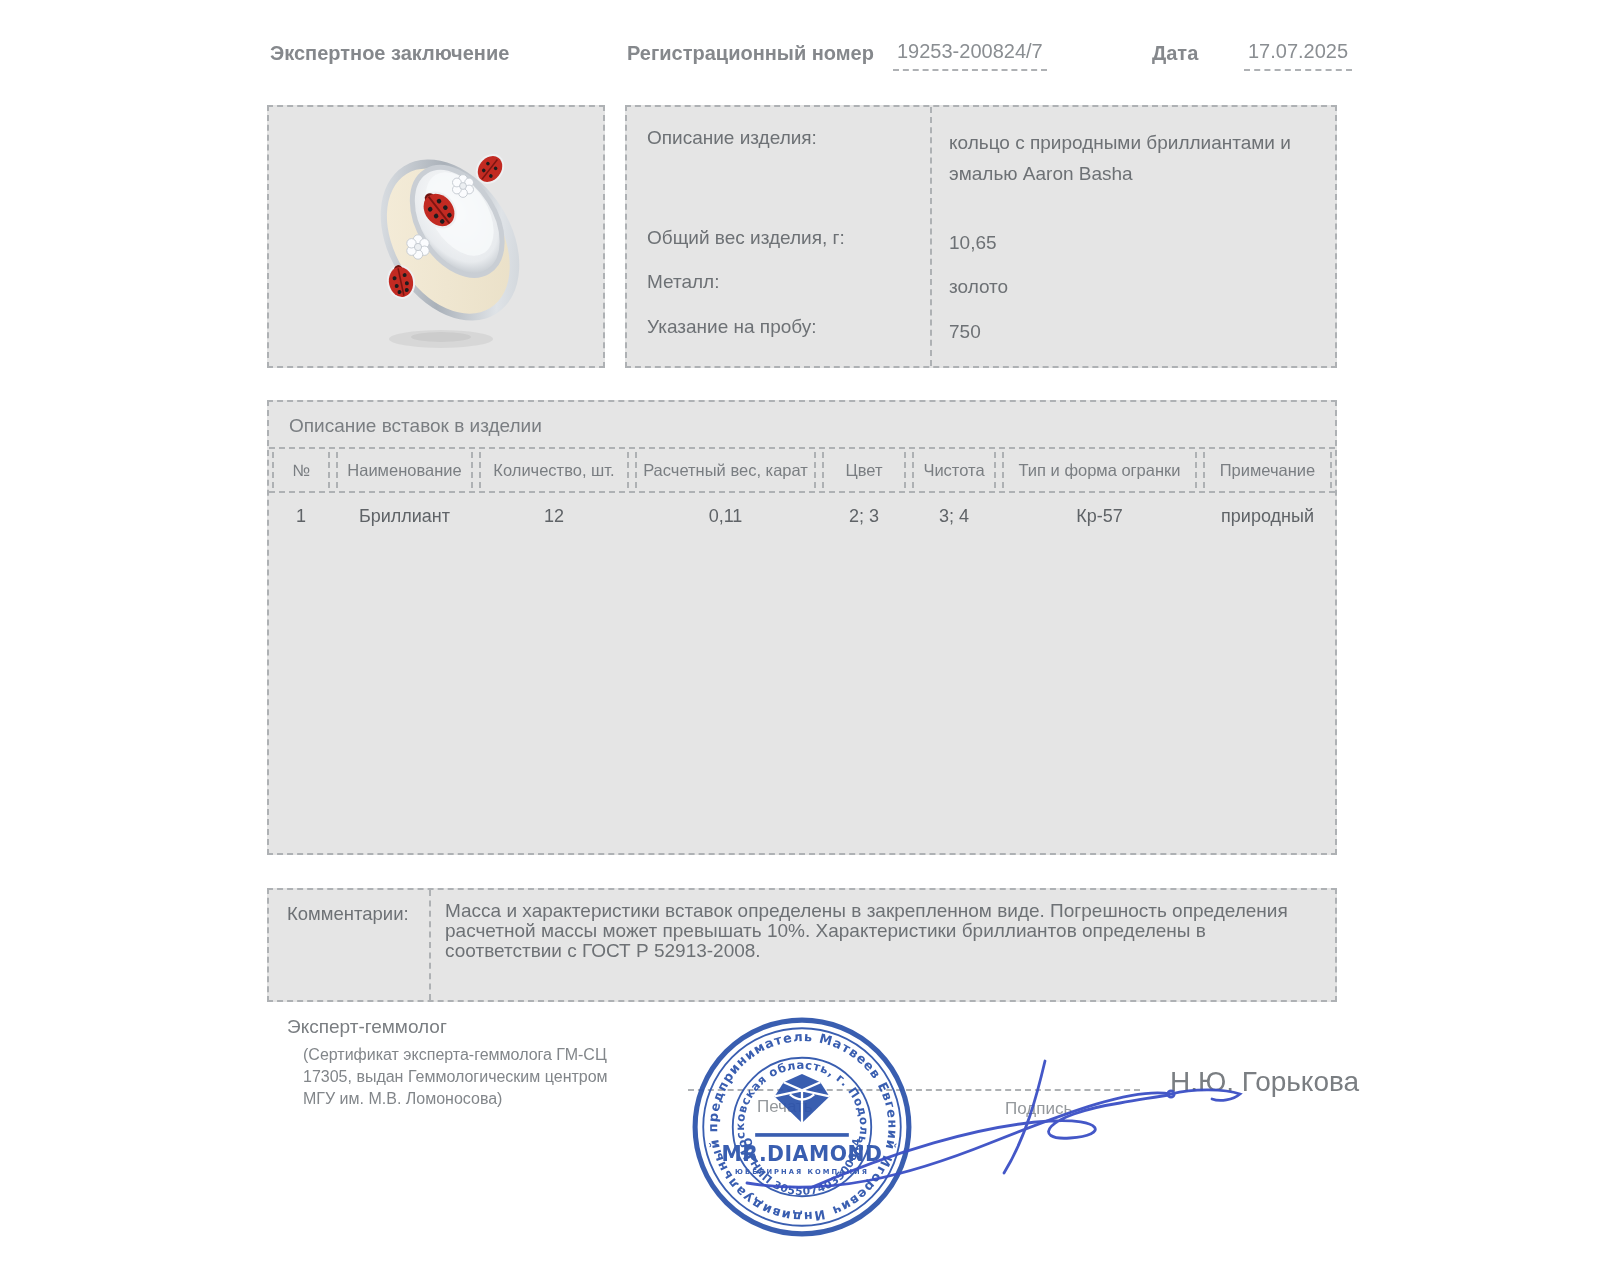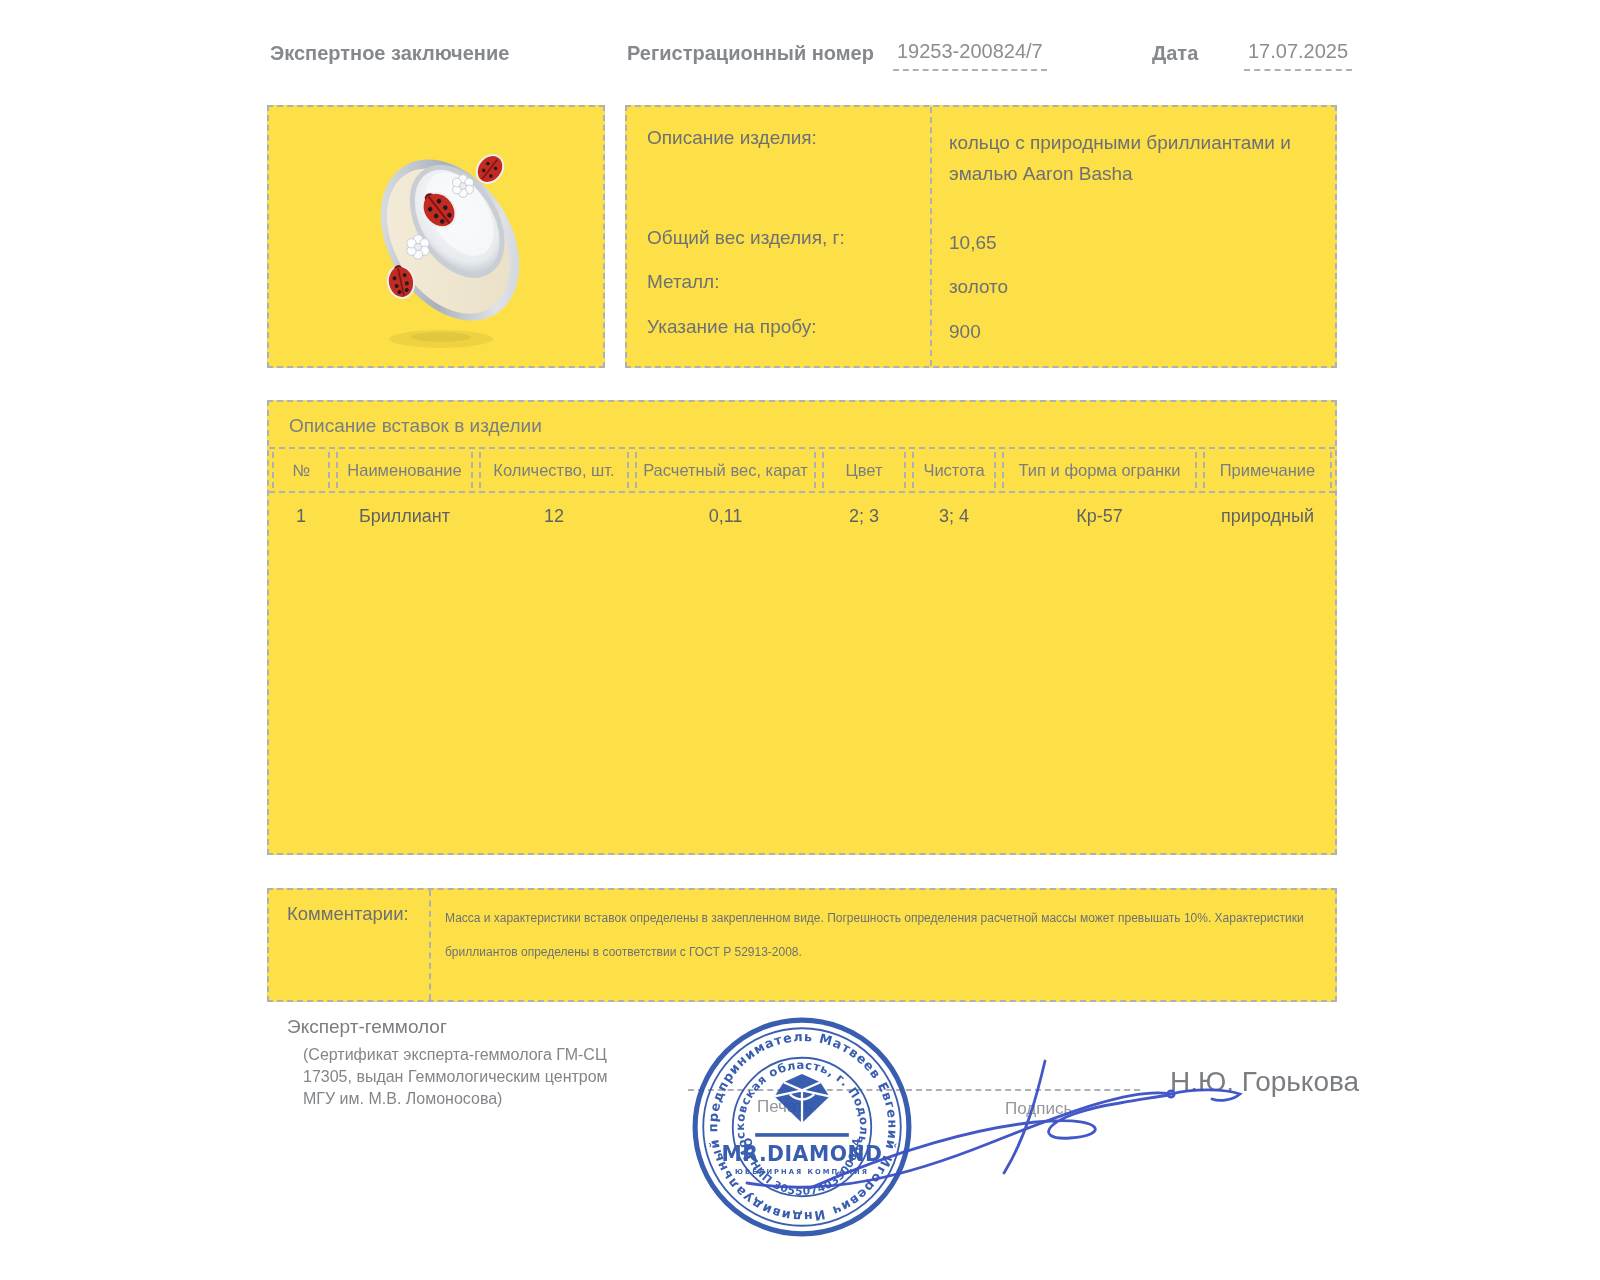--- a/index.html
+++ b/index.html
@@ -11,21 +11,21 @@
   .abs{position:absolute;}
   
   .h-title{left:270px;top:42px;font-size:20px;font-weight:700;color:var(--head-gray);}
   .h-reg-label{left:627px;top:42px;font-size:20px;font-weight:700;color:var(--head-gray);text-align:right;}
   .h-reg-value{left:893px;top:40px;font-size:20px;color:var(--value-gray);
     border-bottom:2px dashed var(--dash);padding:0 4px 6px 4px;}
   .h-date-label{left:1152px;top:42px;font-size:20px;font-weight:700;color:var(--head-gray);}
   .h-date-value{left:1244px;top:40px;font-size:20px;color:var(--value-gray);
     border-bottom:2px dashed var(--dash);padding:0 4px 6px 4px;}
   
-  .dash-box{border:2px dashed var(--dash);background:#fde047;box-sizing:border-box;}
+  .dash-box{border:2px dashed var(--dash);background:#e5e5e5;box-sizing:border-box;}
   .photo-box{left:267px;top:105px;width:338px;height:263px;}
   .desc-box{left:625px;top:105px;width:712px;height:263px;}
   .desc-divider{position:absolute;left:303px;top:0;bottom:0;border-left:2px dashed var(--dash);}
   .desc-label{position:absolute;left:20px;font-size:19px;color:var(--body-gray);}
   .desc-value{position:absolute;left:322px;width:375px;font-size:19px;color:var(--body-gray);line-height:31px;}
   
   .inserts-box{left:267px;top:400px;width:1070px;height:455px;}
   .inserts-title{position:absolute;left:20px;top:13px;font-size:19px;color:var(--muted-gray);}
   .thead{position:absolute;top:45px;left:0;right:0;height:46px;
     border-top:2px dashed var(--dash);border-bottom:2px dashed var(--dash);
@@ -38,21 +38,21 @@
     font-size:18px;color:var(--cell-gray);}
   .c0{width:58px}.c1{width:137px}.c2{width:150px}.c3{width:181px}
   .c4{width:84px}.c5{width:84px}.c6{width:195px}.c7{width:129px}
   .statement{position:absolute;left:20px;right:24px;bottom:12px;
     font-size:19px;font-weight:700;color:var(--dark-gray);line-height:27px;}
   
   .comments-box{left:267px;top:888px;width:1070px;height:114px;}
   .comments-divider{position:absolute;left:160px;top:0;bottom:0;border-left:2px dashed var(--dash);}
   .comments-label{position:absolute;left:18px;top:13px;font-size:18.5px;color:var(--body-gray);}
   .comments-text{position:absolute;left:176px;top:11px;width:880px;
-    font-size:12px;line-height:34px;color:var(--body-gray);}
+    font-size:19px;line-height:20px;color:var(--body-gray);}
   
   .expert-title{left:287px;top:1016px;font-size:19px;color:var(--muted-gray);}
   .expert-cert{left:287px;top:1044px;width:340px;font-size:16px;line-height:22px;color:var(--small-gray);margin-left:16px;}
   .sig-line{left:688px;top:1089px;width:452px;border-top:2px dashed var(--dash);z-index:1;}
   .stamp-label{left:757px;top:1097px;font-size:17px;color:var(--faint-gray);z-index:1;}
   .sign-label{left:1005px;top:1099px;font-size:17px;color:var(--faint-gray);z-index:1;}
   .expert-name{left:1170px;top:1066px;font-size:28px;color:var(--muted-gray);z-index:1;}
   .stamp-wrap{left:690px;top:1015px;width:224px;height:224px;z-index:2;opacity:.93;}
   .signature-wrap{left:740px;top:1025px;width:520px;height:175px;z-index:3;}
   svg{display:block;}
@@ -160,21 +160,21 @@
 
 <div class="abs dash-box desc-box">
   <div class="desc-divider"></div>
   <div class="desc-label" style="top:20px">Описание изделия:</div>
   <div class="desc-value" style="top:20px">кольцо с природными бриллиантами и эмалью Aaron Basha</div>
   <div class="desc-label" style="top:120px">Общий вес изделия, г:</div>
   <div class="desc-value" style="top:120px">10,65</div>
   <div class="desc-label" style="top:164px">Металл:</div>
   <div class="desc-value" style="top:164px">золото</div>
   <div class="desc-label" style="top:209px">Указание на пробу:</div>
-  <div class="desc-value" style="top:209px">900</div>
+  <div class="desc-value" style="top:209px">750</div>
 </div>
 
 <div class="abs dash-box inserts-box">
   <div class="inserts-title">Описание вставок в изделии</div>
   <div class="thead">
     <div class="th c0">№</div>
     <div class="th c1">Наименование</div>
     <div class="th c2">Количество, шт.</div>
     <div class="th c3">Расчетный вес, карат</div>
     <div class="th c4">Цвет</div>

